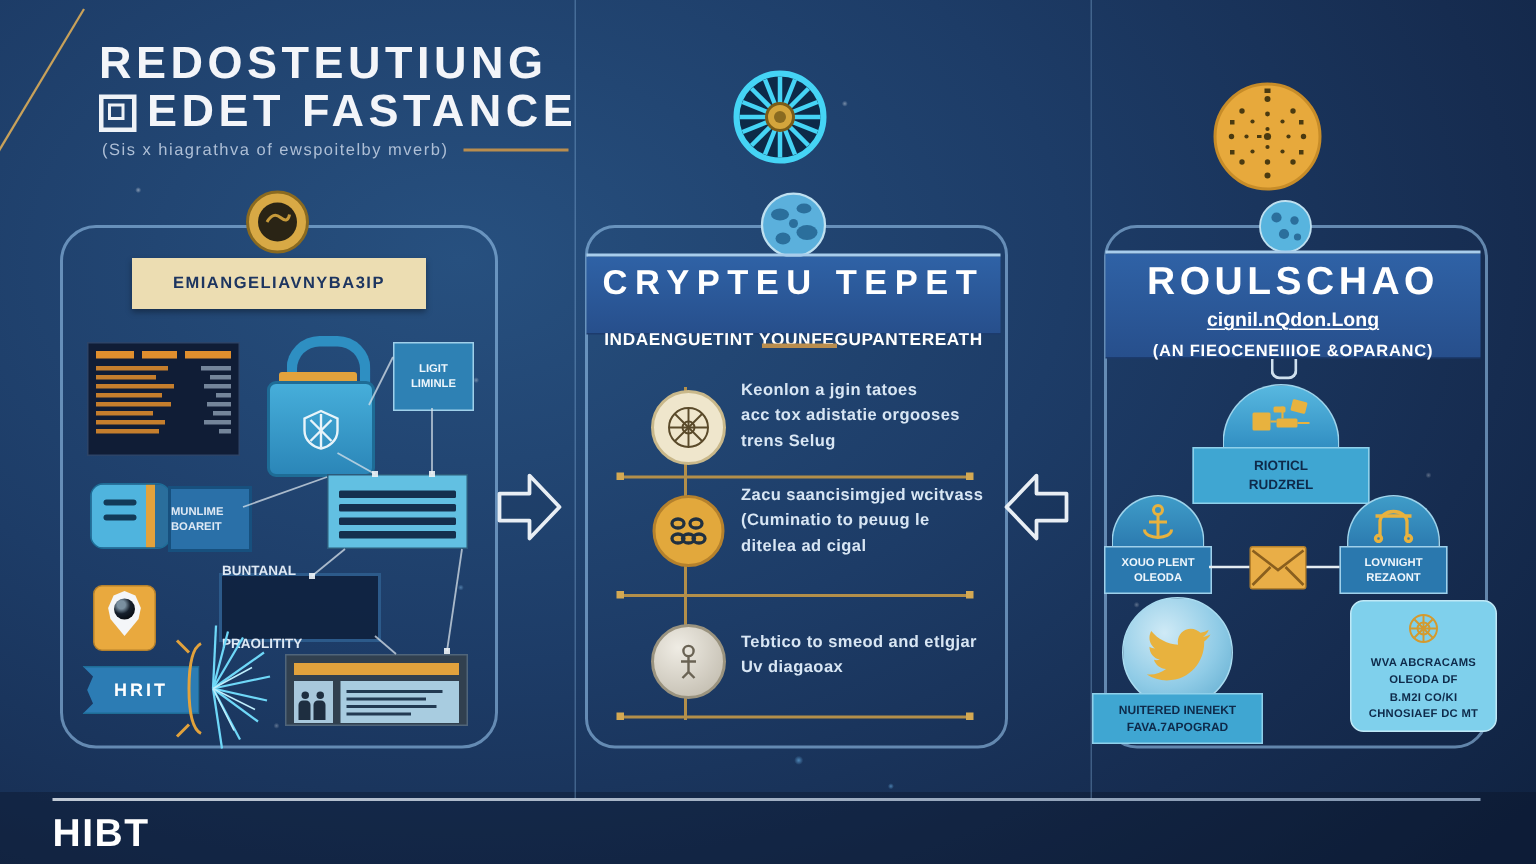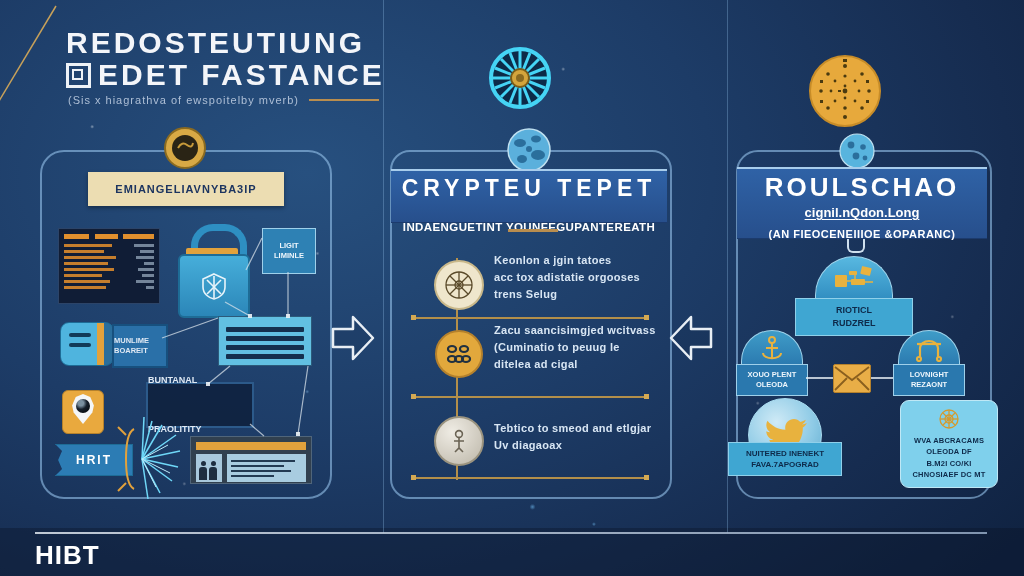--- a/index.html
+++ b/index.html
@@ -469,21 +469,21 @@
           <path d="M1 25 L13 13 M35 25 L23 13"></path>
     </g>
       </svg>
   </div>
 
   <div class="twcircle" style="left:748px;top:398px;width:72px;height:72px;">
     <svg width="72" height="72" viewBox="0 0 72 72">
       <path fill="#e8b23e" d="M58 24c-1.6.8-3.2 1.3-5 1.6 1.8-1.1 3.2-2.8 3.8-4.8-1.7 1-3.5 1.7-5.5 2.1-1.6-1.7-3.9-2.8-6.4-2.8-4.8 0-8.7 3.9-8.7 8.7 0 .7.1 1.3.2 2-7.2-.4-13.6-3.8-17.9-9.1-.7 1.3-1.2 2.8-1.2 4.4 0 3 1.5 5.7 3.9 7.2-1.4 0-2.8-.4-3.9-1.1v.1c0 4.2 3 7.7 7 8.5-.7.2-1.5.3-2.3.3-.6 0-1.1-.1-1.7-.2 1.1 3.5 4.3 6 8.1 6.1-3 2.3-6.7 3.7-10.8 3.7h-2.1c3.9 2.5 8.5 3.9 13.4 3.9 16.1 0 24.9-13.3 24.9-24.9v-1.1c1.7-1.2 3.2-2.8 4.2-4.6z"></path>
     </svg>
   </div>
-  <div class="notice" style="left:728px;top:442px;width:112px;height:32px;font-size:8px;line-height:1.4;">
+  <div class="notice" style="left:728px;top:462px;width:112px;height:32px;font-size:8px;line-height:1.4;">
     <span>NUITERED INENEKT</span>
     <span>FAVA.7APOGRAD</span>
   </div>
 
   <div class="infobox" style="left:872px;top:400px;width:98px;height:88px;margin-left:28px;">
     <svg width="24" height="24" viewBox="0 0 24 24">
       <g stroke="#d49a2e" stroke-width="1.3" fill="none">
         <circle cx="12" cy="12" r="9"></circle>
           <circle cx="12" cy="12" r="4"></circle>
         <line x1="12" y1="3" x2="12" y2="21"></line>

